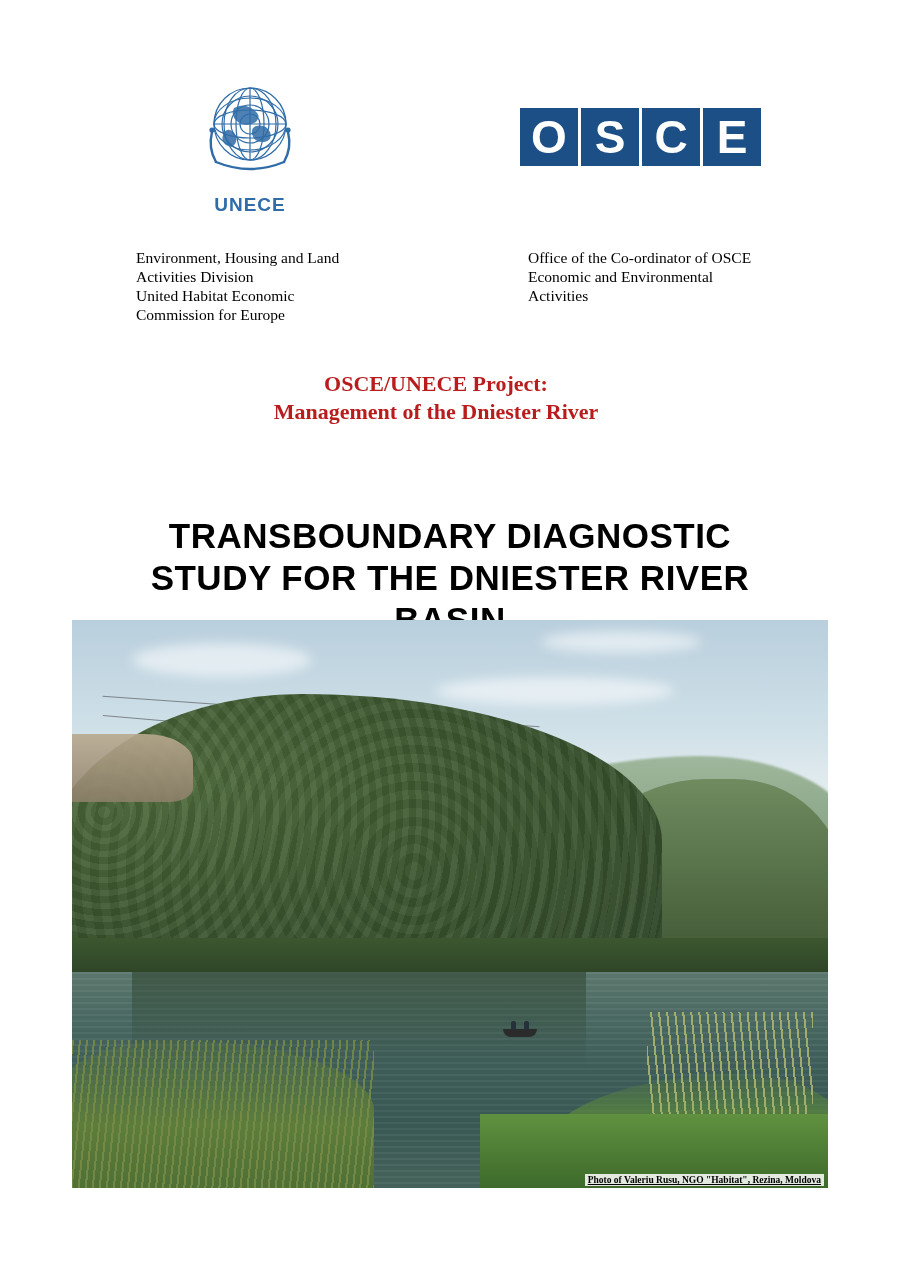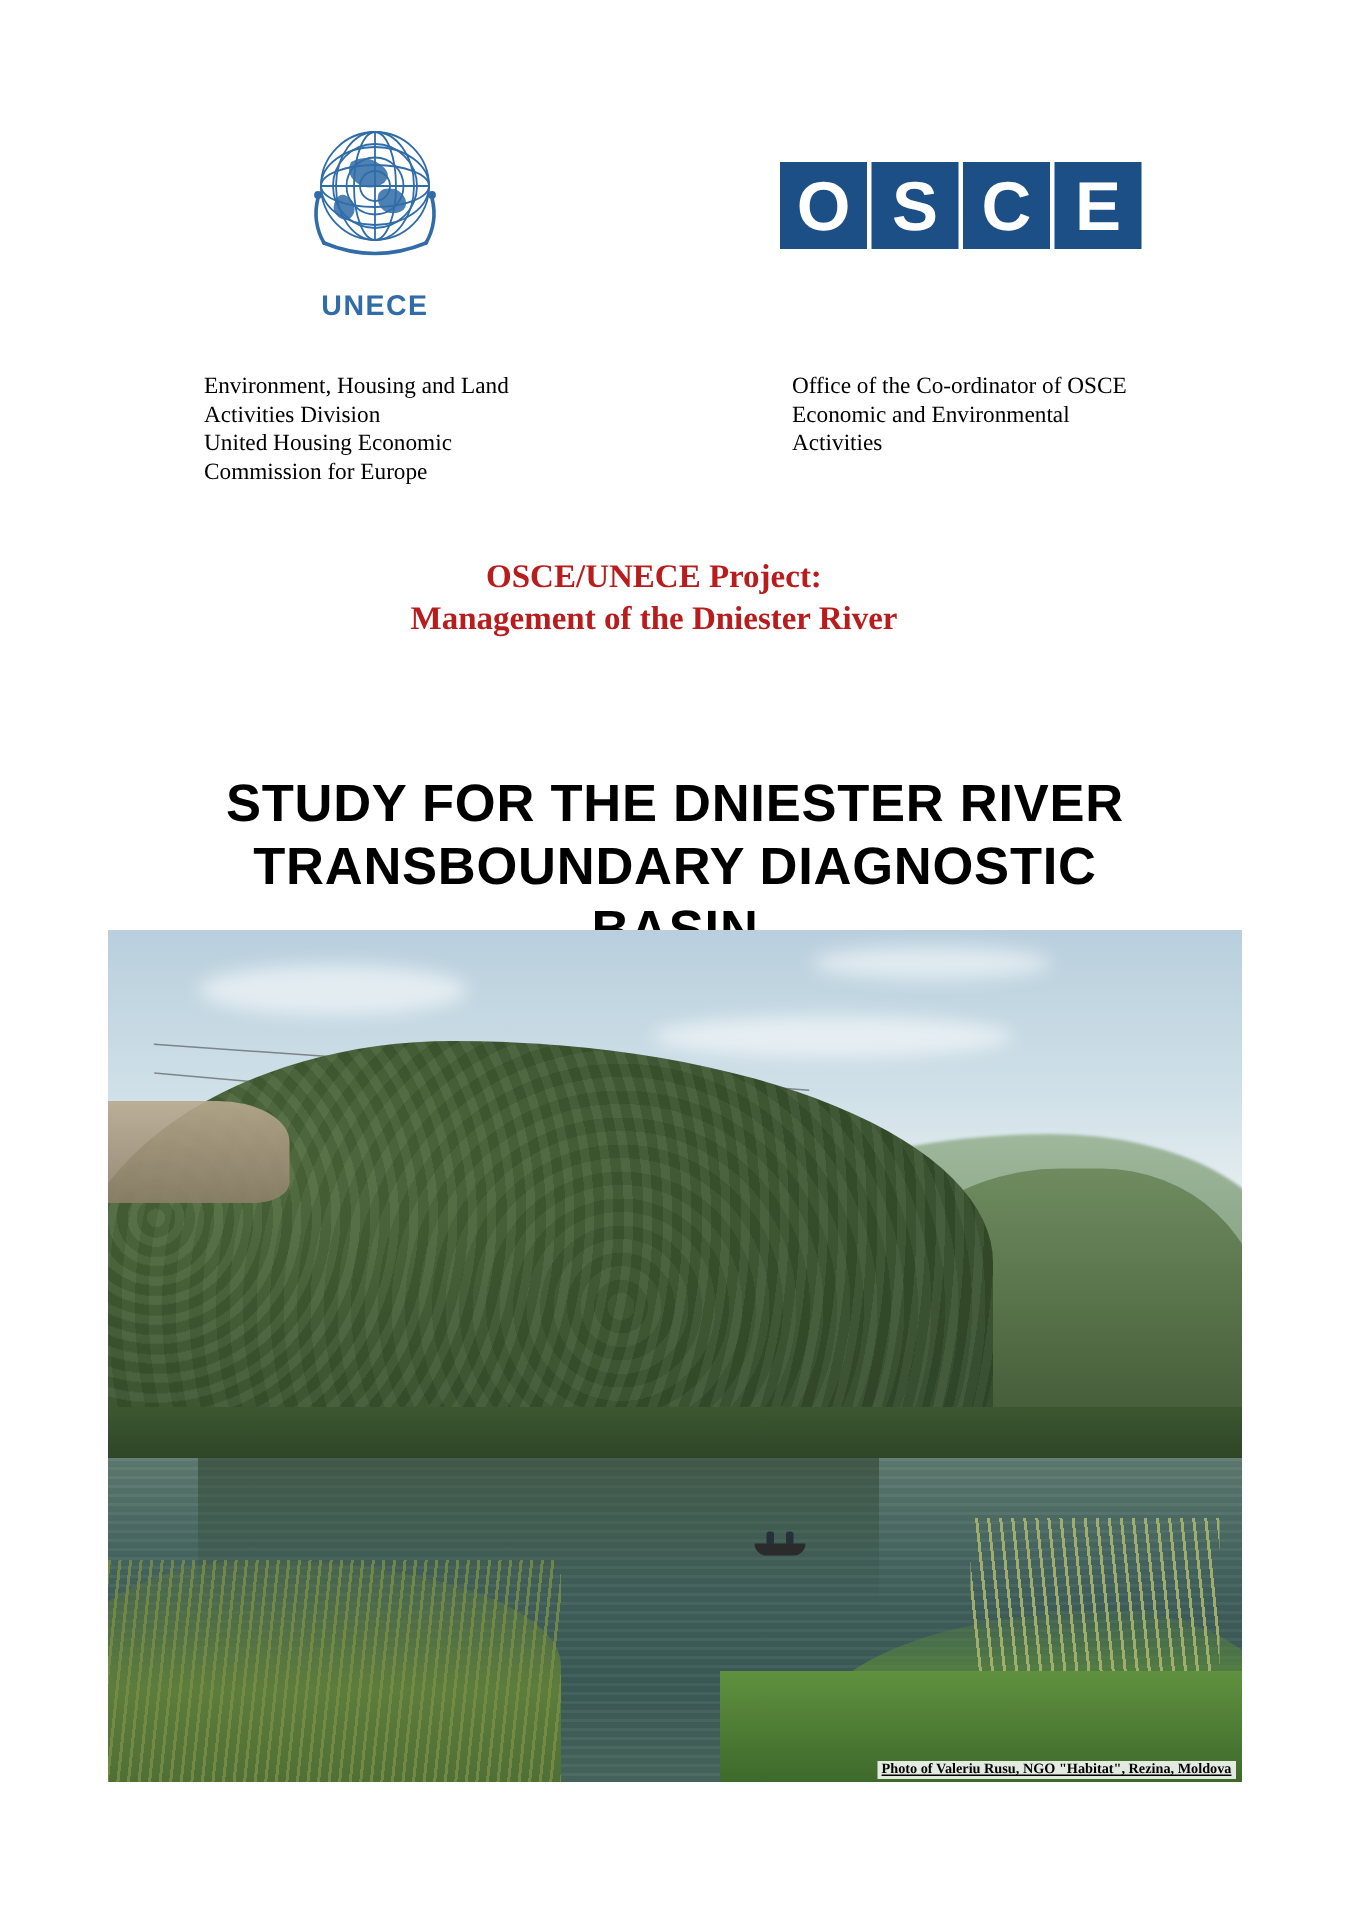--- a/index.html
+++ b/index.html
@@ -370,38 +370,38 @@
         <div class="osce-block">C</div>
         <div class="osce-block">E</div>
       </div>
     </div>
   </div>
 
   <div class="affiliations">
     <div class="affil affil-left">
       <div>Environment, Housing and Land</div>
       <div>Activities Division</div>
-      <div>United Housing Economic</div>
+      <div>United Habitat Economic</div>
       <div>Commission for Europe</div>
     </div>
     <div class="affil affil-right">
       <div>Office of the Co-ordinator of OSCE</div>
       <div>Economic and Environmental</div>
       <div>Activities</div>
     </div>
   </div>
 
   <div class="project-title">
     <div>OSCE/UNECE Project:</div>
     <div>Management of the Dniester River</div>
   </div>
 
   <div class="main-title">
+    <div>TRANSBOUNDARY DIAGNOSTIC</div>
     <div>STUDY FOR THE DNIESTER RIVER</div>
-    <div>TRANSBOUNDARY DIAGNOSTIC</div>
     <div>BASIN</div>
   </div>
 
   <div class="date-line">November 2005</div>
 
   <div class="photo-frame">
     <div class="photo">
       <div class="sky"></div>
       <div class="cloud" style="left:8%; top:4%; width:180px; height:34px;"></div>
       <div class="cloud" style="left:48%; top:10%; width:240px; height:28px;"></div>

